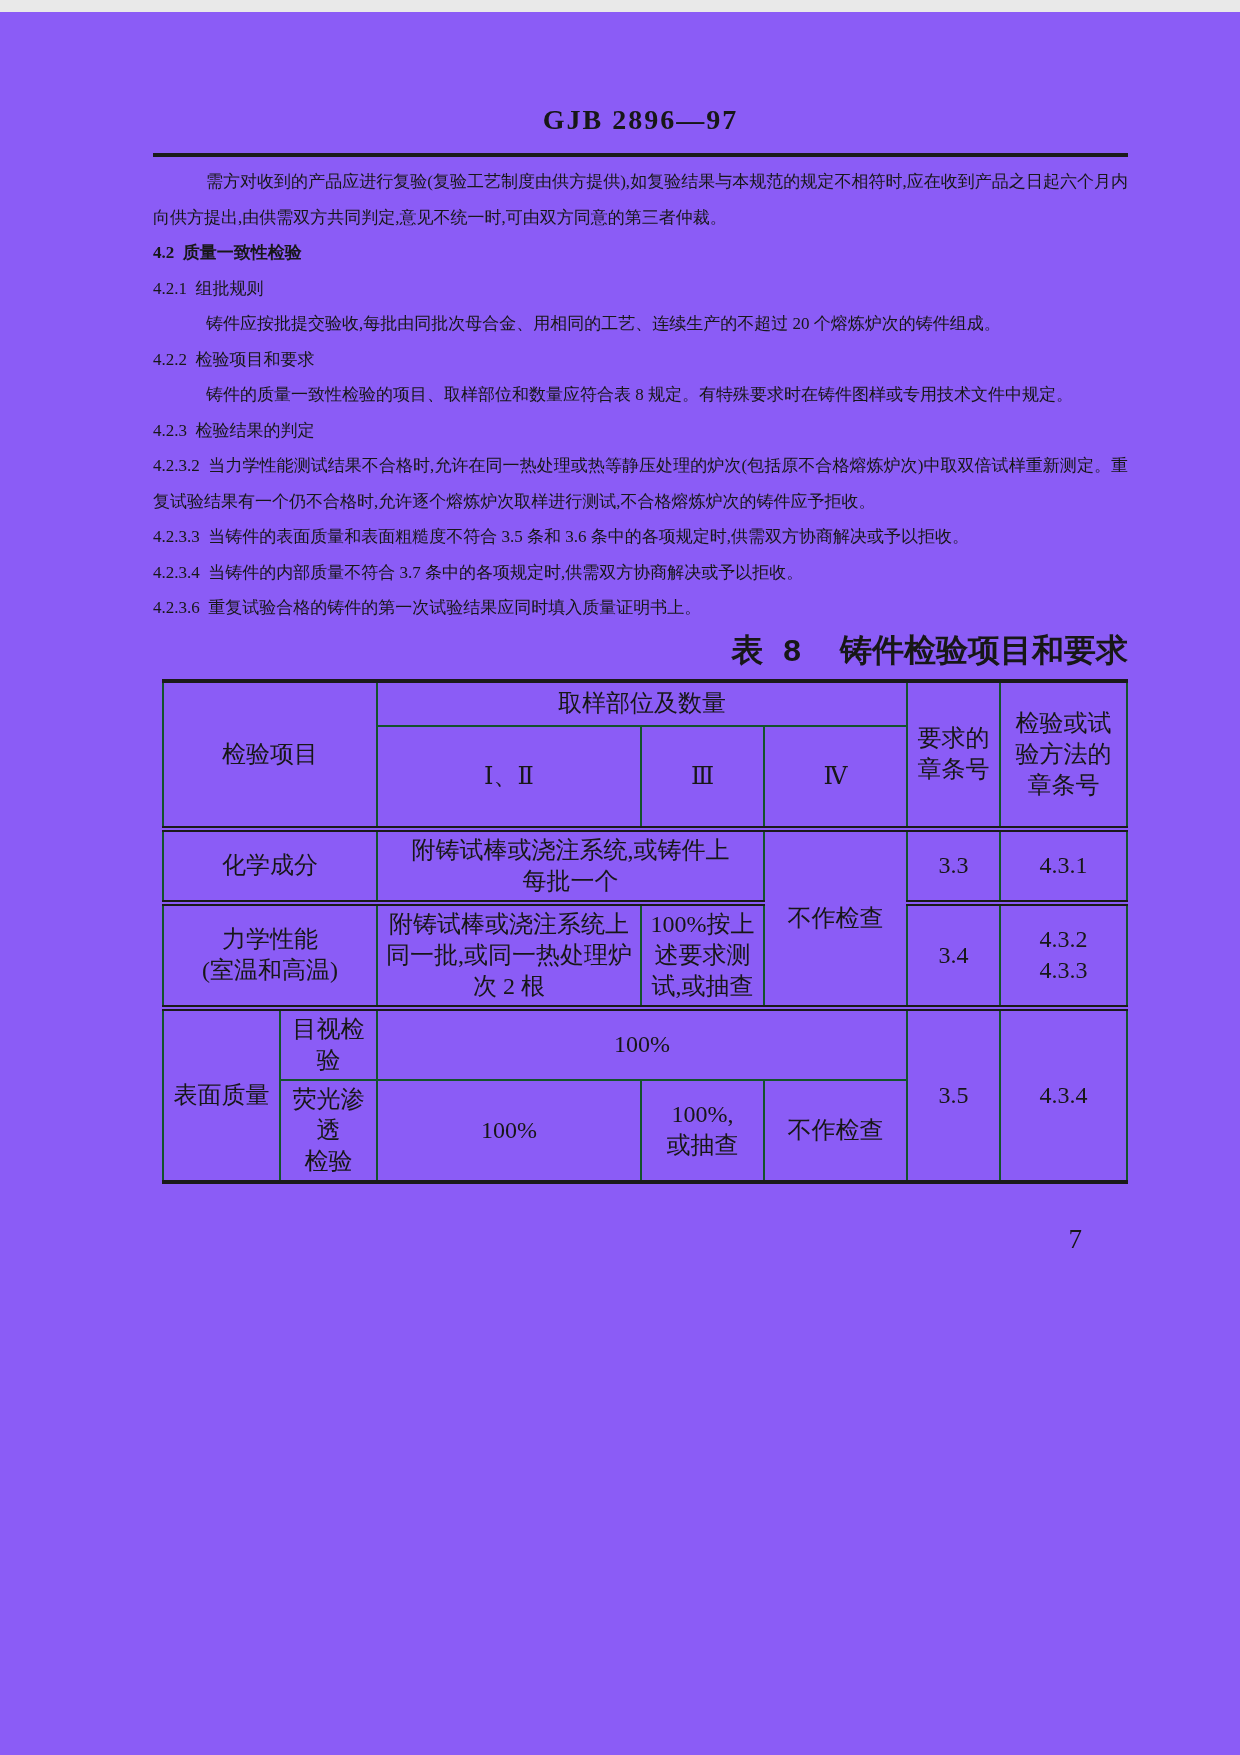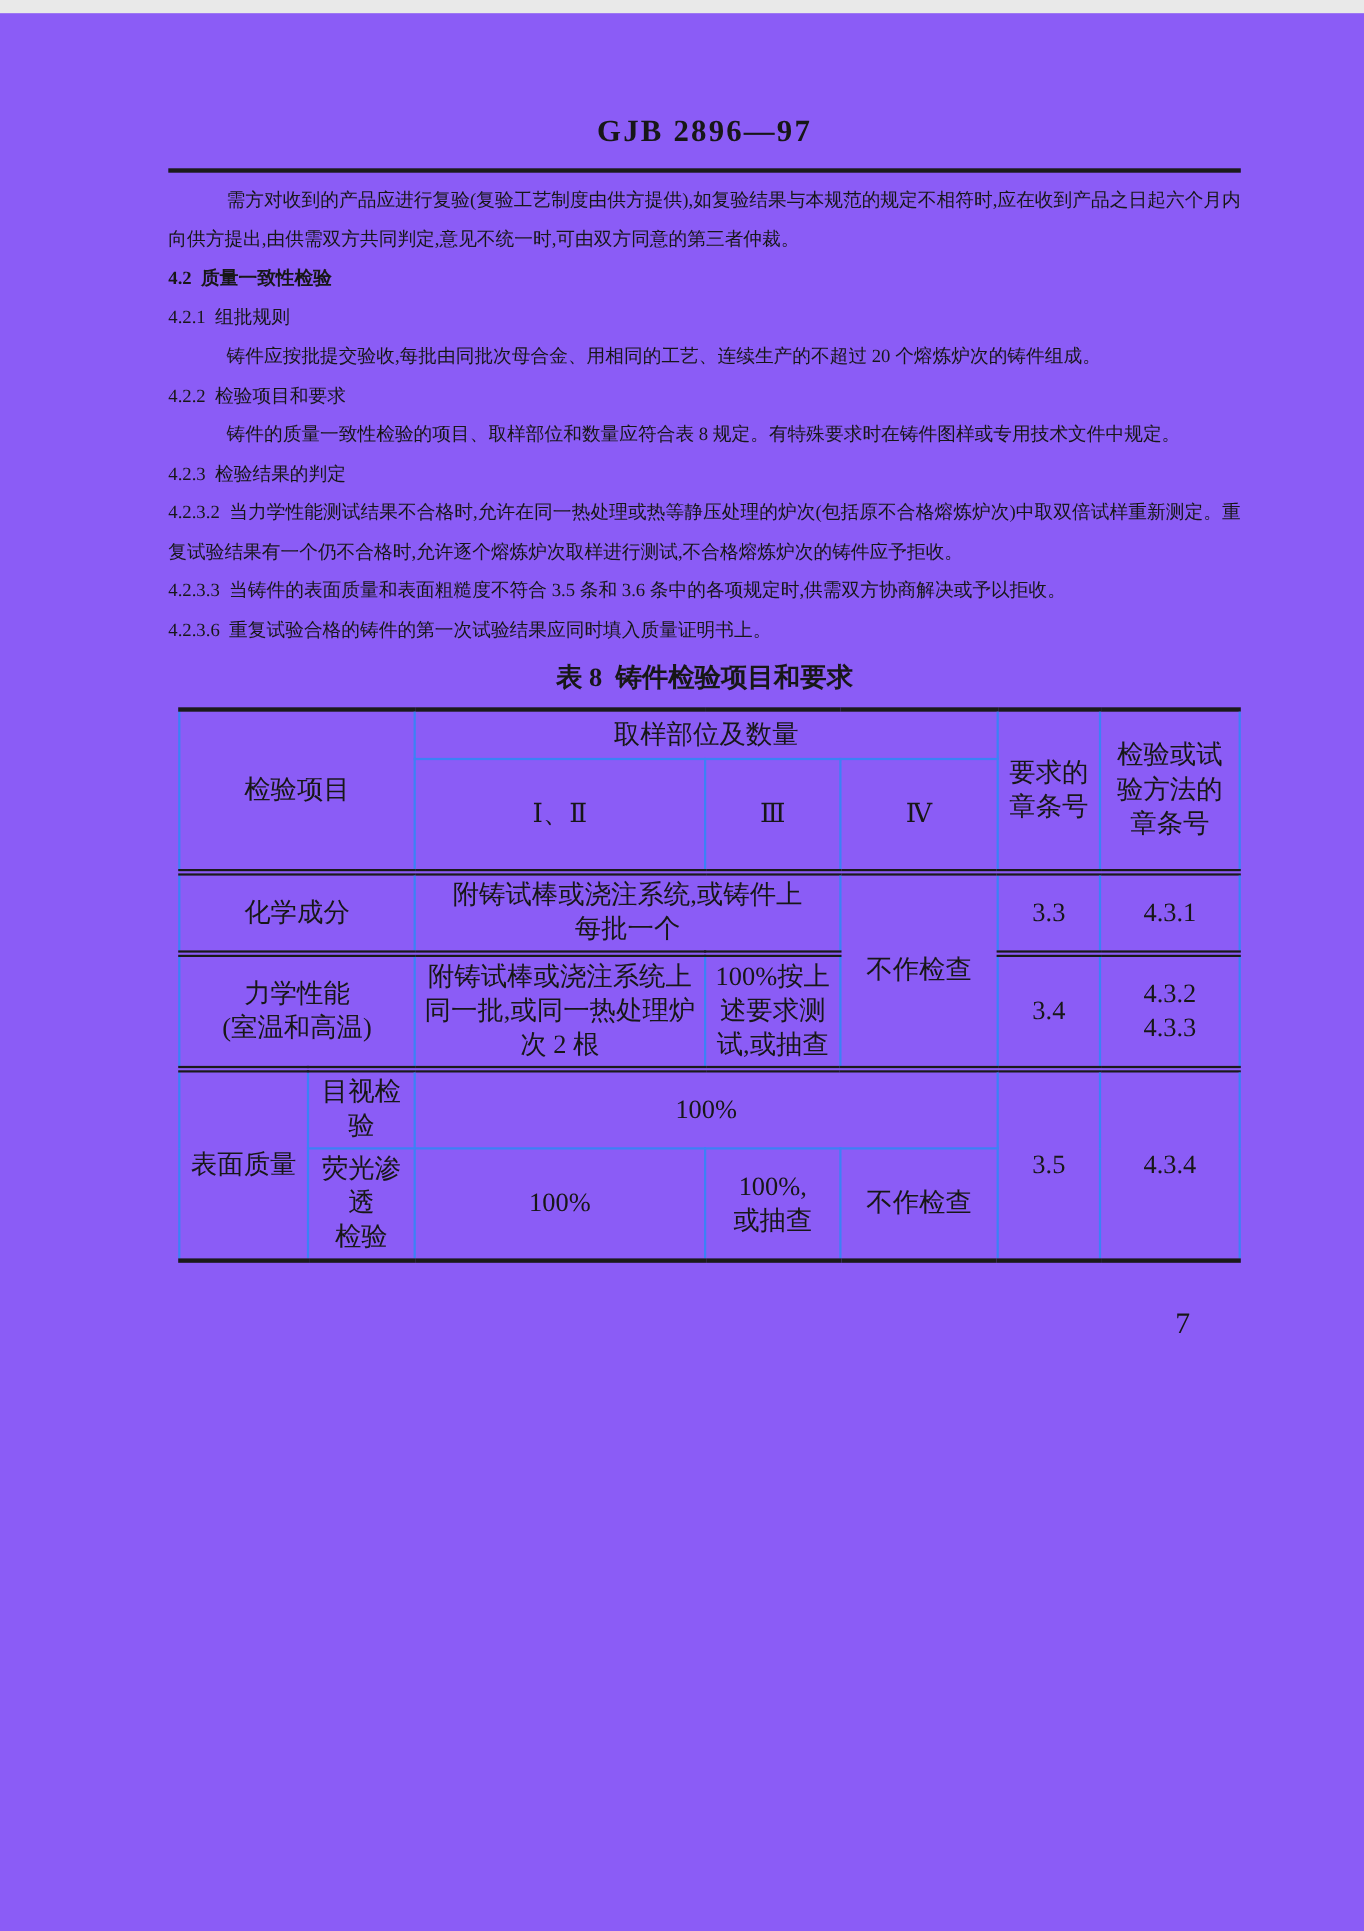--- a/index.html
+++ b/index.html
@@ -40,35 +40,36 @@
   .body-text p {
     margin: 0;
     font-size: 17px;
     line-height: 35.5px;
     text-align: justify;
     word-break: break-all;
   }
   .body-text p.pind { text-indent: 53px; }
   .body-text p.hb { font-weight: bold; }
   .tbl-caption {
-    text-align: center;
+    text-align: right;
     font-weight: bold;
-    font-size: 24px;
+    font-size: 32px;
     line-height: 36px;
     margin-top: 9px;
     margin-bottom: 8px;
+    font-family: Liberation Mono, monospace;
   }
   table.t8 {
     border-collapse: collapse;
     table-layout: fixed;
     width: 964px;
     margin-left: 9px;
   }
   .t8 th, .t8 td {
-    border: 2px solid #3b82f6;
+    border: 2px solid #14532d;
     font-weight: normal;
     font-size: 24px;
     line-height: 31px;
     text-align: center;
     vertical-align: middle;
     white-space: pre-line;
     word-break: break-all;
     padding: 3px 4px;
   }
   .t8 .top  { border-top: 4px solid #1a1a1a; }
@@ -100,20 +101,21 @@
     <div class="body-text">
       <p class="pind">需方对收到的产品应进行复验(复验工艺制度由供方提供),如复验结果与本规范的规定不相符时,应在收到产品之日起六个月内向供方提出,由供需双方共同判定,意见不统一时,可由双方同意的第三者仲裁。</p>
       <p class="hb">4.2&nbsp; 质量一致性检验</p>
       <p>4.2.1&nbsp; 组批规则</p>
       <p class="pind">铸件应按批提交验收,每批由同批次母合金、用相同的工艺、连续生产的不超过 20 个熔炼炉次的铸件组成。</p>
       <p>4.2.2&nbsp; 检验项目和要求</p>
       <p class="pind">铸件的质量一致性检验的项目、取样部位和数量应符合表 8 规定。有特殊要求时在铸件图样或专用技术文件中规定。</p>
       <p>4.2.3&nbsp; 检验结果的判定</p>
       <p>4.2.3.2&nbsp; 当力学性能测试结果不合格时,允许在同一热处理或热等静压处理的炉次(包括原不合格熔炼炉次)中取双倍试样重新测定。重复试验结果有一个仍不合格时,允许逐个熔炼炉次取样进行测试,不合格熔炼炉次的铸件应予拒收。</p>
       <p>4.2.3.3&nbsp; 当铸件的表面质量和表面粗糙度不符合 3.5 条和 3.6 条中的各项规定时,供需双方协商解决或予以拒收。</p>
+      <p>4.2.3.4&nbsp; 当铸件的内部质量不符合 3.7 条中的各项规定时,供需双方协商解决或予以拒收。</p>
       <p>4.2.3.6&nbsp; 重复试验合格的铸件的第一次试验结果应同时填入质量证明书上。</p>
     </div>
 
     <div class="tbl-caption">表 8&nbsp; 铸件检验项目和要求</div>
 
     <table class="t8">
       <colgroup>
         <col style="width:117px">
         <col style="width:97px">
         <col style="width:264px">

